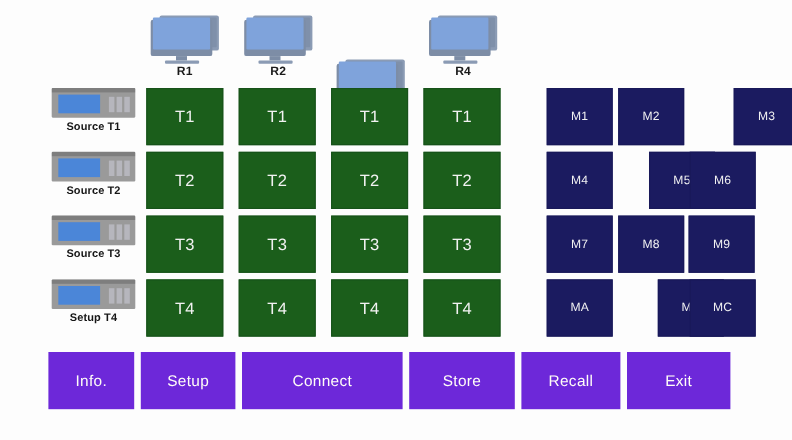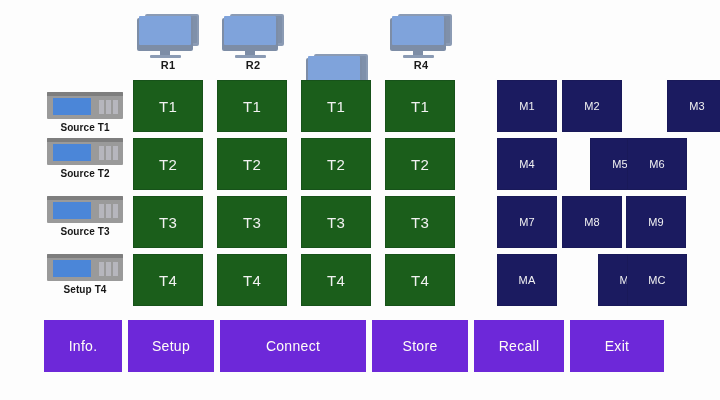--- a/index.html
+++ b/index.html
@@ -232,21 +232,21 @@
           <div class="monitor-front-frame"></div>
           <div class="monitor-screen"></div>
           <div class="monitor-neck"></div>
           <div class="monitor-base"></div>
         </div>
         <div class="receiver-label">R4</div>
       </div>
     </div>
 
   <div id="source-list">
-      <div class="source-item" style="top: 92px;">
+      <div class="source-item" style="top: 80px;">
         <div class="source-thumb">
           <div class="thumb-bar-top"></div>
           <div class="thumb-blue"></div>
           <div class="thumb-col c1"></div>
           <div class="thumb-col c2"></div>
           <div class="thumb-col c3"></div>
         </div>
         <div class="source-label">Source T1</div>
       </div>
       <div class="source-item" style="top: 138px;">

